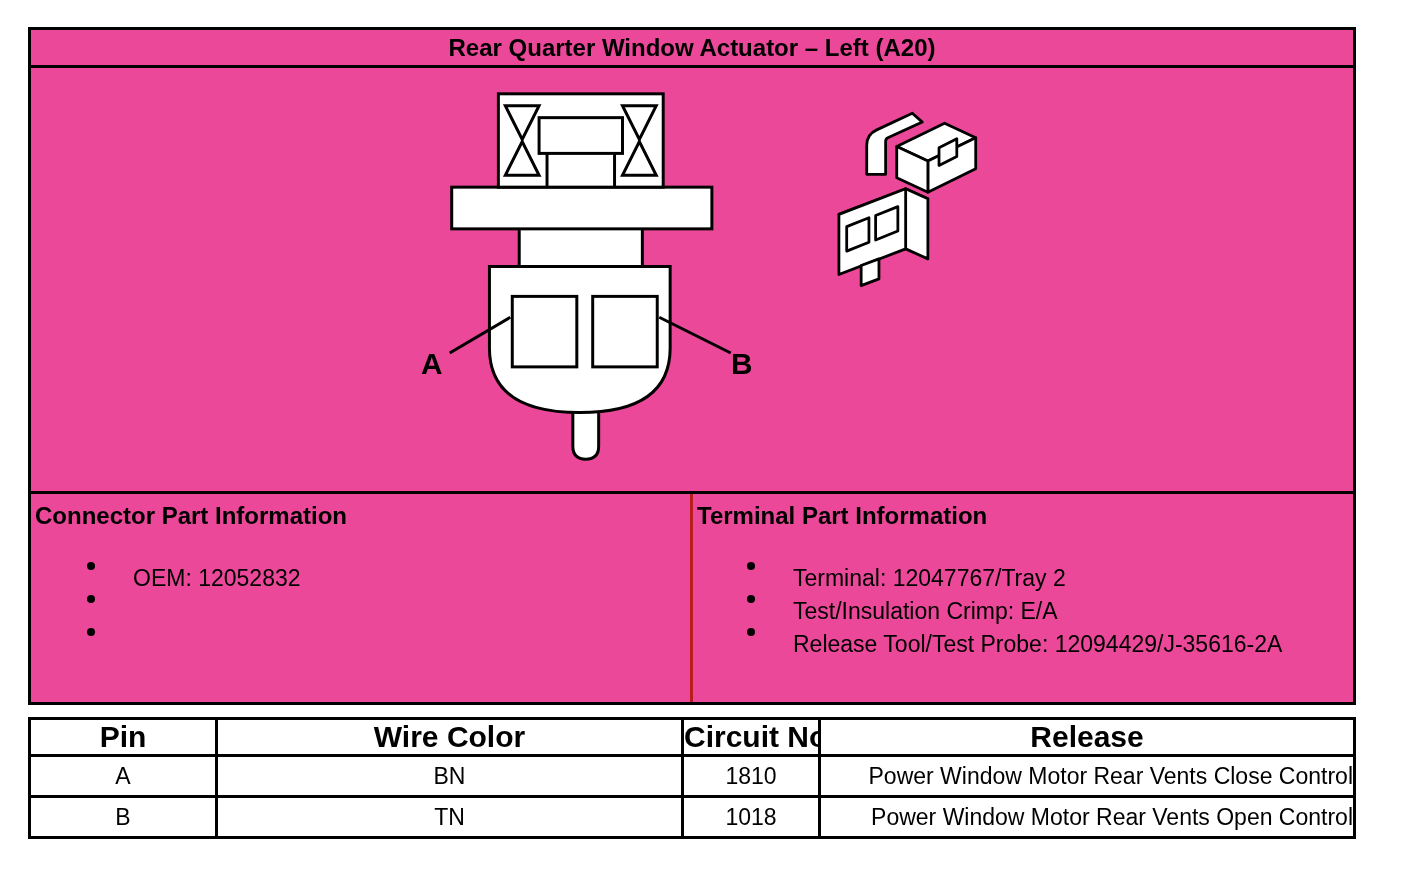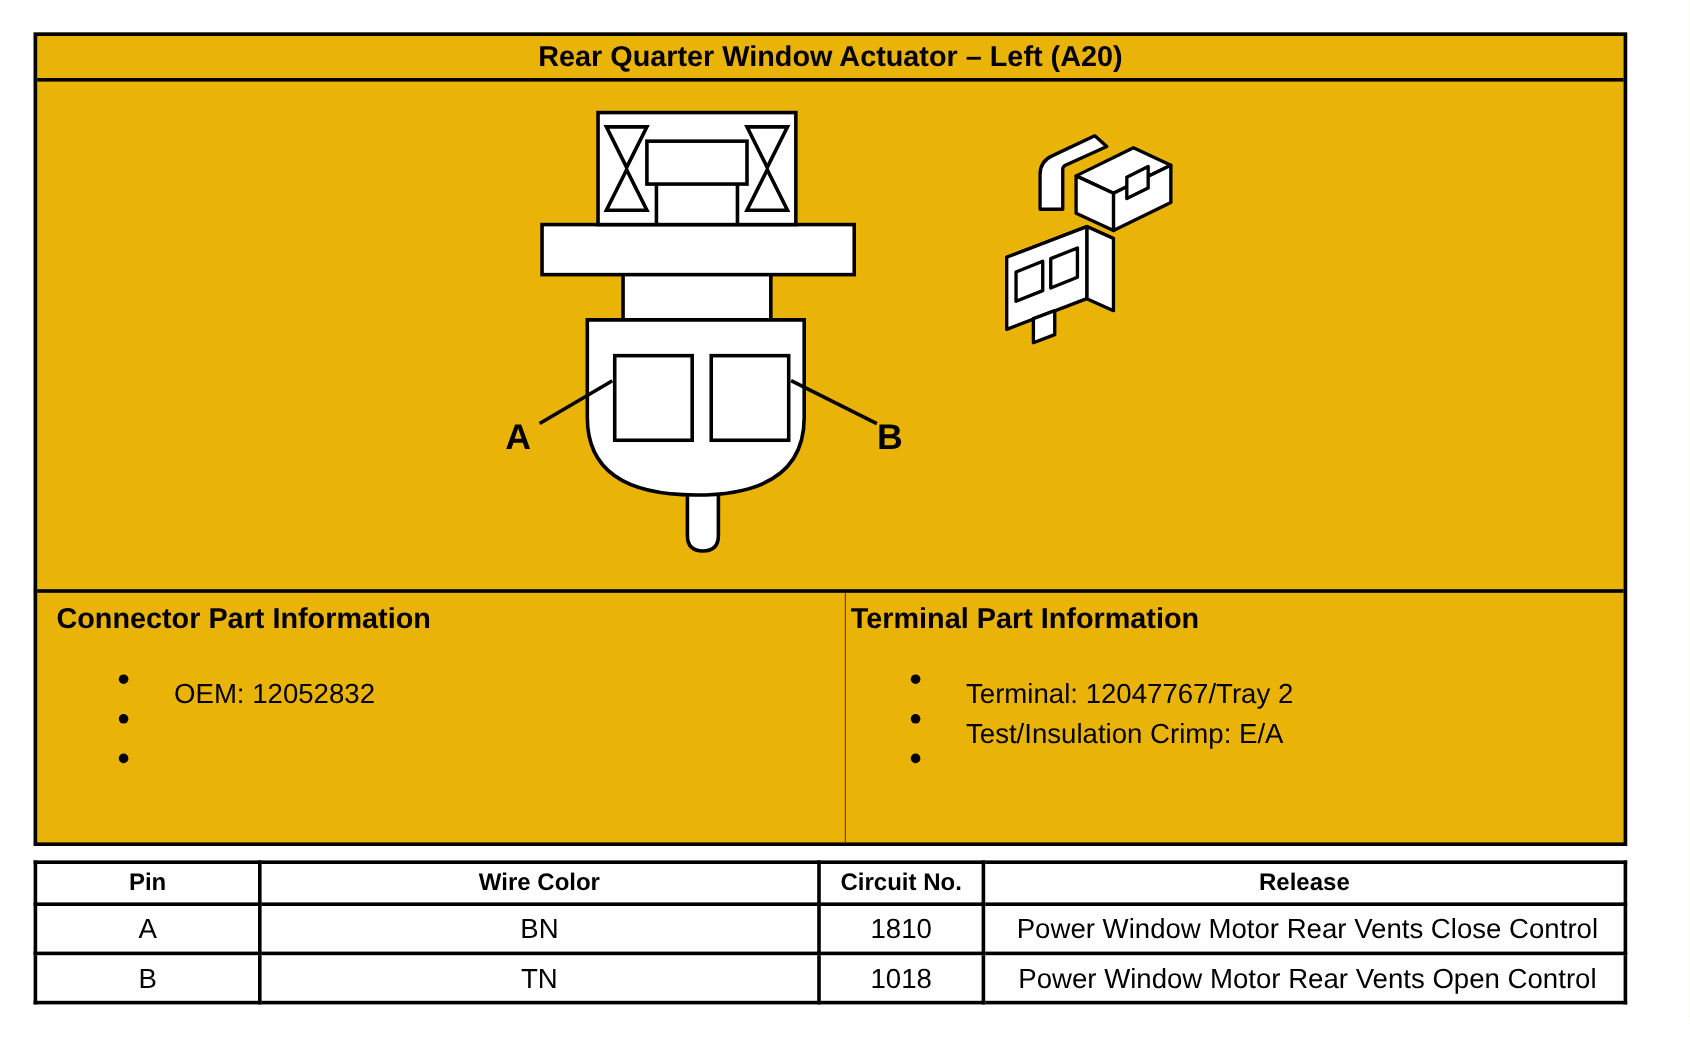--- a/index.html
+++ b/index.html
@@ -5,51 +5,51 @@
   * { margin:0; padding:0; box-sizing:border-box; }
   html, body {
     width:1408px; height:870px;
     background:#ffffff; color:#000000;
     font-family:"Liberation Sans", sans-serif;
   }
   .page { position:relative; width:1408px; height:870px; background:#fff; overflow:hidden; }
 
   .doc {
     position:absolute; left:28px; top:27px; width:1328px;
-    border:3px solid #000; background:#eab308;
+    border:3px solid #000; background:#ec4899;
   }
   .title-row {
     height:38px; border-bottom:3px solid #000;
     display:flex; align-items:center; justify-content:center;
     font-weight:bold; font-size:24px;
   }
   .diagram-row { height:426px; border-bottom:3px solid #000; position:relative; }
   .diagram-row svg { display:block; width:100%; height:100%; }
 
   .info-row { display:flex; height:208px; }
   .info-cell { padding:6px 4px 0 4px; }
-  .info-cell.left  { width:662px; border-right:1px solid #b91c1c;margin-left:12px; }
+  .info-cell.left  { width:662px; border-right:3px solid #b91c1c; }
   .info-cell.right { flex:1; }
   .info-heading { font-weight:bold; font-size:24px; padding-top:2px; }
   .info-list { list-style:none; margin-top:32px; }
   .info-list li { display:flex; font-size:23px; line-height:33px; height:33px; }
   .info-cell.left  .info-list li { padding-left:52px; }
   .info-cell.right .info-list li { padding-left:50px; }
   .dot { width:8px; height:8px; border-radius:50%; background:#000; margin-right:38px; flex:none; }
 
   table.pin-table {
     position:absolute; left:28px; top:717px; width:1328px;
     border-collapse:collapse; table-layout:fixed; background:#fff;
   }
   table.pin-table th, table.pin-table td {
     border:3px solid #000; text-align:center; overflow:hidden; white-space:nowrap;
   }
-  table.pin-table th { font-size:20px; font-weight:bold; height:35px; }
+  table.pin-table th { font-size:30px; font-weight:bold; height:35px; }
   table.pin-table td { font-size:23px; height:41px; }
-  table.pin-table td.func { text-align:center; padding-left:5px; }
+  table.pin-table td.func { text-align:right; padding-left:5px; }
 </style>
 </head>
 <body>
 
 <div class="page">
 
   <div class="doc">
 
     <div class="title-row">Rear Quarter Window Actuator – Left (A20)</div>
 
@@ -130,20 +130,21 @@
           <li>
             <span class="dot"></span>
             <span>Terminal: 12047767/Tray 2</span>
           </li>
           <li>
             <span class="dot"></span>
             <span>Test/Insulation Crimp: E/A</span>
           </li>
           <li>
             <span class="dot"></span>
+            <span>Release Tool/Test Probe: 12094429/J-35616-2A</span>
           </li>
         </ul>
       </div>
 
     </div>
   </div>
 
   <table class="pin-table">
     <colgroup>
       <col style="width:187px">

